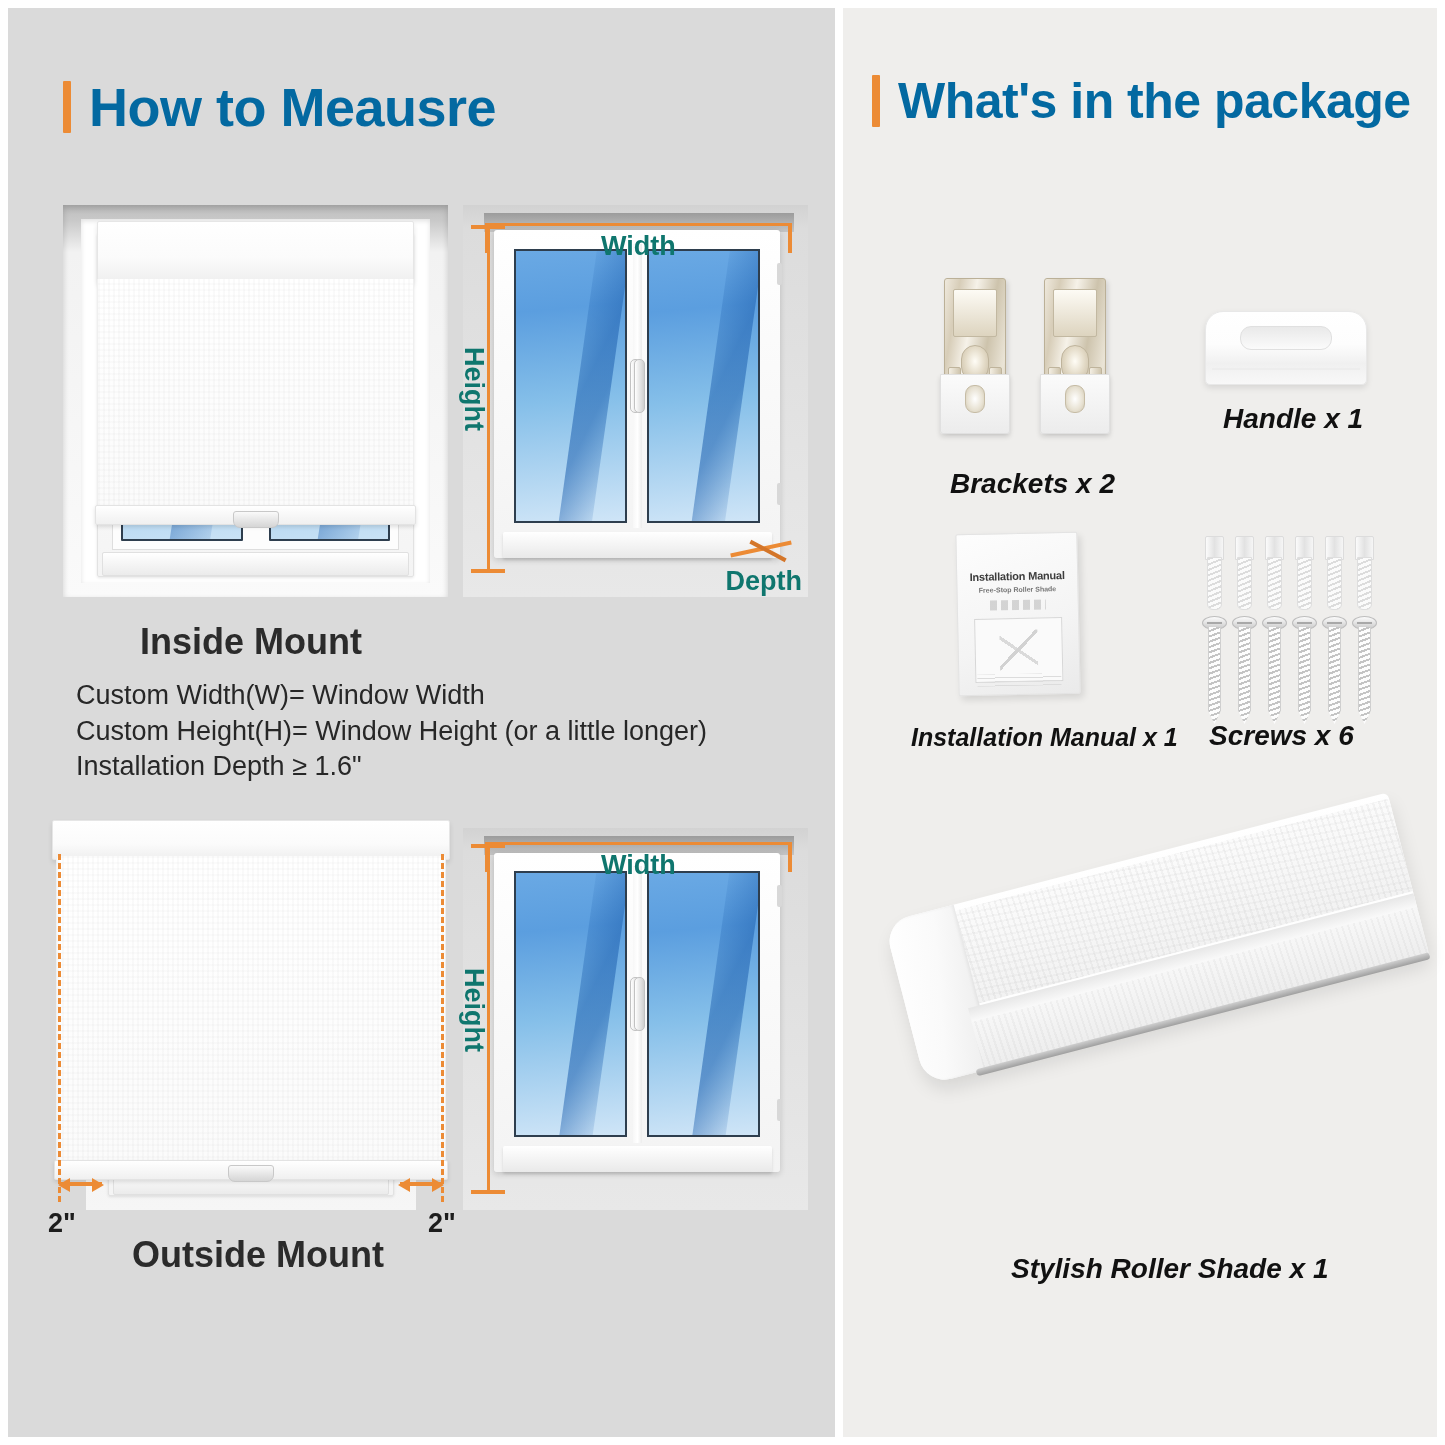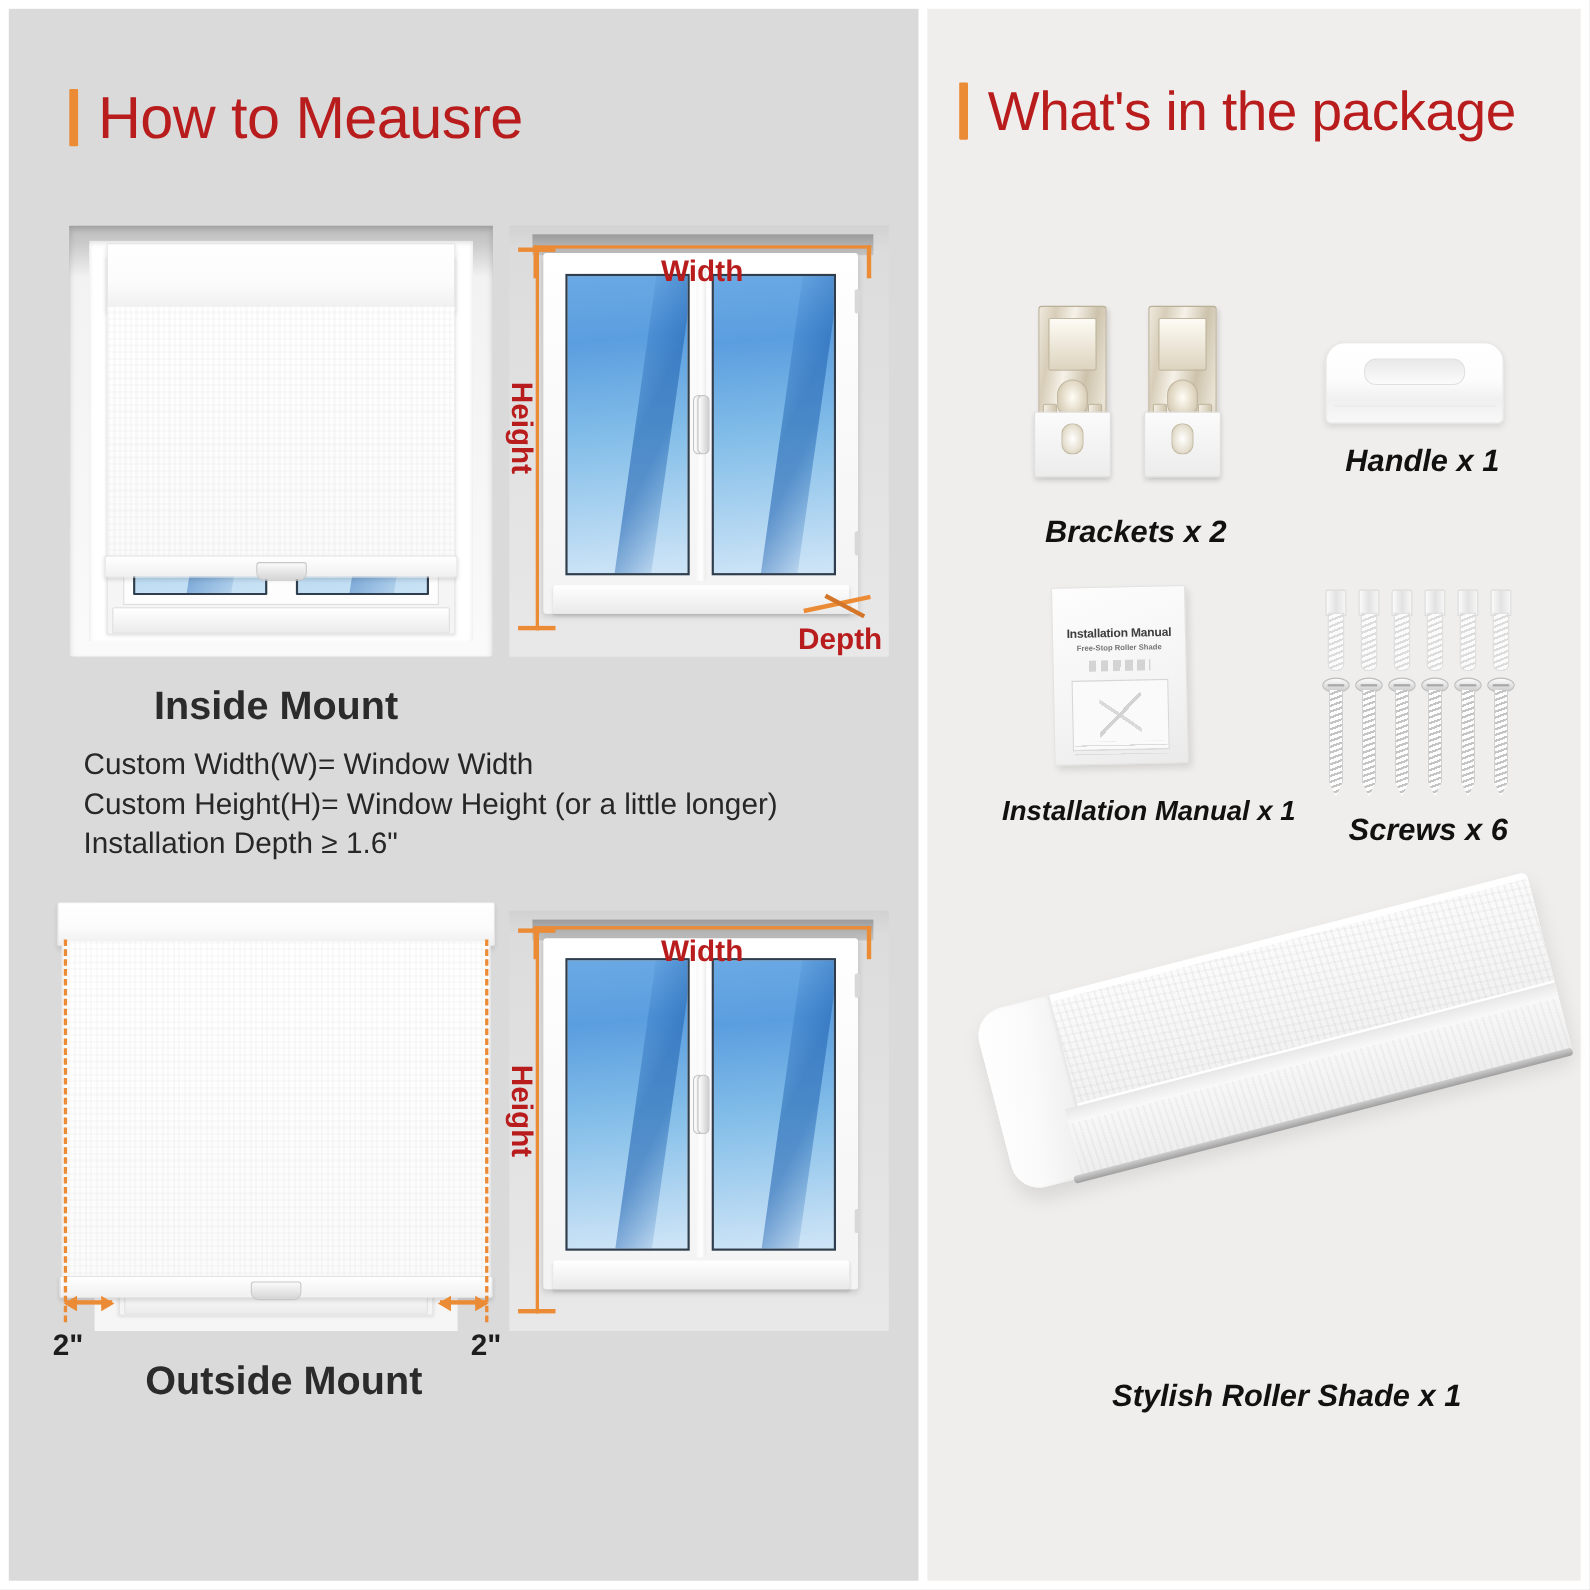--- a/index.html
+++ b/index.html
@@ -13,21 +13,21 @@
 
   
   .panel{position:absolute;top:8px;height:1429px;}
   #left-panel{left:8px;width:827px;background:#dadada;}
   #right-panel{left:843px;width:594px;background:#efeeec;}
 
   
   .heading{position:absolute;display:flex;align-items:center;gap:18px;}
   .heading .accent-bar{width:8px;height:52px;background:#ec8b35;border-radius:1px;}
   .heading .heading-text{
-    font-size:54px;font-weight:normal;color:#b91c1c;letter-spacing:-.5px;
+    font-size:54px;font-weight:bold;color:#0369a1;letter-spacing:-.5px;
     white-space:nowrap;line-height:1;
   }
   #heading-left{left:55px;top:72px;}
   #heading-right{left:872px;top:75px;}
   #heading-right .heading-text{font-size:50px;}
 
   
   .mount-title{
     position:absolute;font-size:36px;font-weight:bold;color:#2b2b2b;white-space:nowrap;
   }
@@ -144,21 +144,21 @@
   
   .om-line-v{position:absolute;width:3px;background:#ec8b35;}
   .om-line-h{position:absolute;height:3px;background:#ec8b35;}
   .om-tick-h{position:absolute;height:4px;width:34px;background:#ec8b35;}
   .om-tick-v{position:absolute;width:4px;height:30px;background:#ec8b35;}
   .om-depth{position:absolute;}
   .om-depth .d1{position:absolute;height:4px;width:62px;background:#ec8b35;transform:rotate(-12deg);}
   .om-depth .d2{position:absolute;height:4px;width:40px;background:#d4762a;transform:rotate(28deg);}
 
   .dim-label{
-    position:absolute;font-size:27px;font-weight:bold;color:#b91c1c;white-space:nowrap;
+    position:absolute;font-size:27px;font-weight:bold;color:#0f766e;white-space:nowrap;
   }
   .dim-label.vertical{writing-mode:vertical-rl;}
 
   
   .dash-v{position:absolute;width:0;border-left:3px dashed #ec8b35;}
   .two-inch{
     position:absolute;font-size:27px;font-weight:bold;color:#1d1d1d;
   }
   .arrow-pair{position:absolute;height:4px;background:#ec8b35;}
   .arrow-head{position:absolute;width:0;height:0;border-top:7px solid transparent;border-bottom:7px solid transparent;}
@@ -547,21 +547,21 @@
         </div>
       <div class="screw" style="left:121px;top:80px;">
         <div class="s-head"></div>
           <div class="s-body"></div>
         </div>
       <div class="screw" style="left:151px;top:80px;">
         <div class="s-head"></div>
           <div class="s-body"></div>
         </div>
     </div>
-    <div class="pkg-label big" style="left:383px;top:712px;margin-top:19px;">Screws  x 6</div>
+    <div class="pkg-label big" style="left:366px;top:712px;">Screws  x 6</div>
 
     <div class="hero-shade" style="left:62px;top:860px;">
       <div class="hero-tube">
         <div class="tex"></div>
         <div class="cap"></div>
         <div class="groove"></div>
         <div class="lower"></div>
         <div class="metal"></div>
       </div>
     </div>

